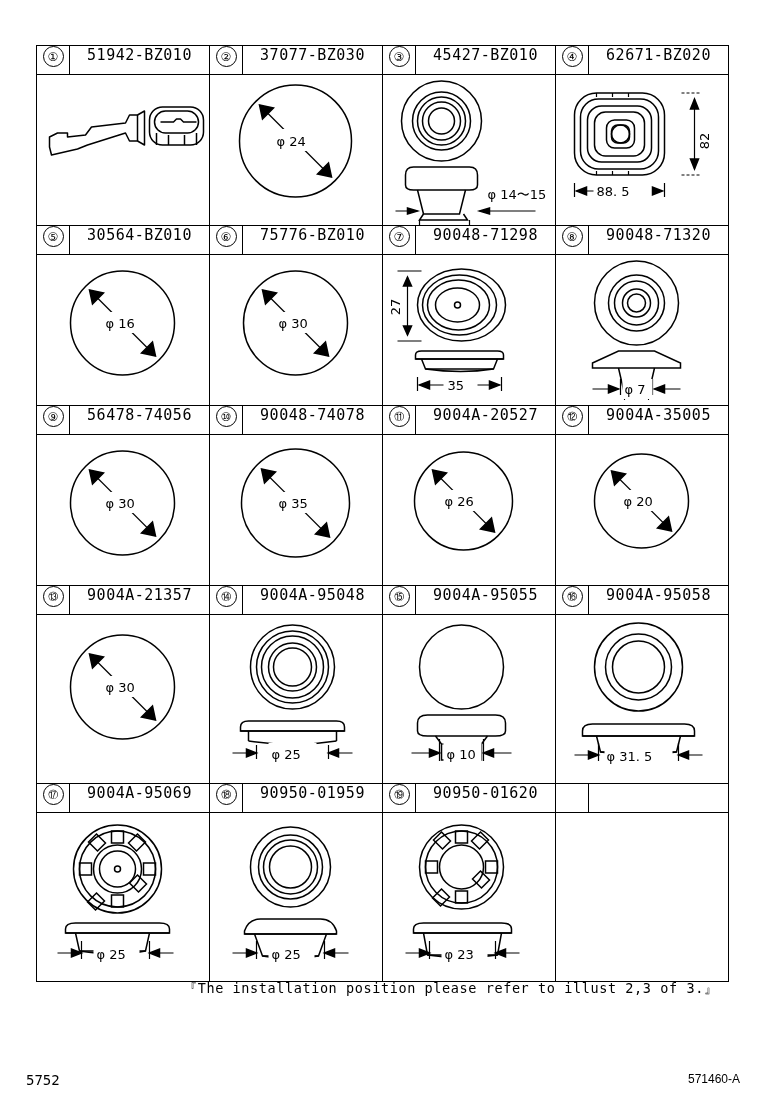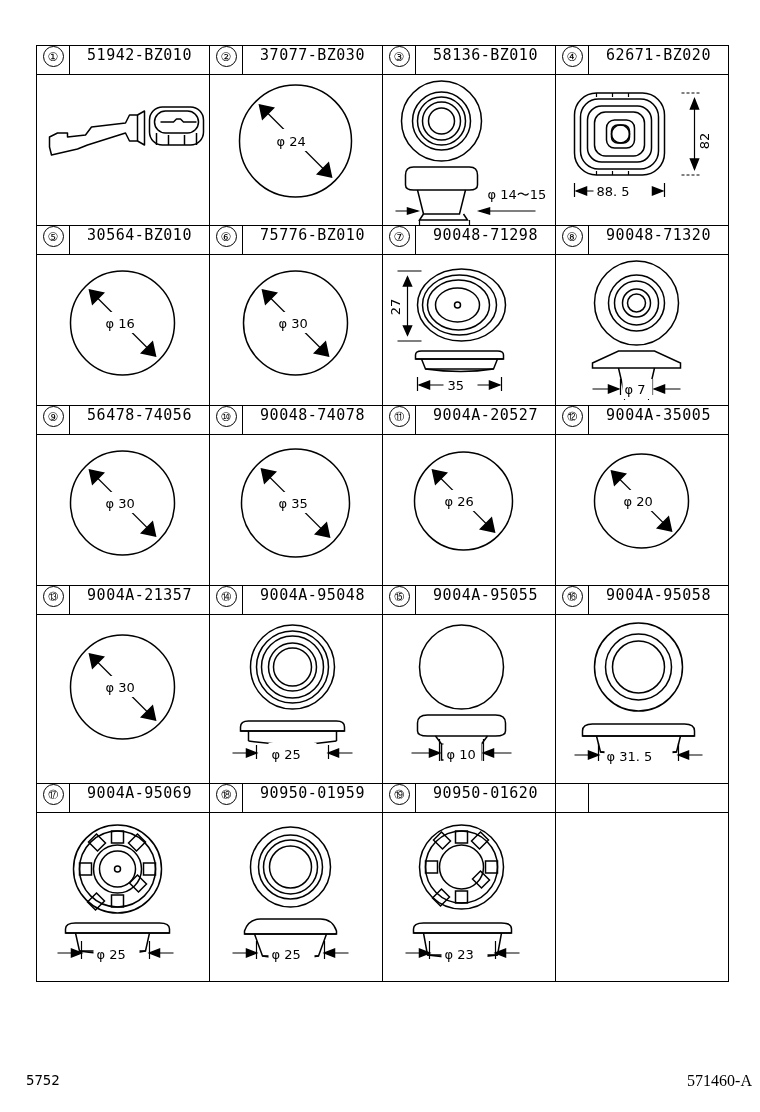--- a/index.html
+++ b/index.html
@@ -30,41 +30,41 @@
   .fig svg{display:block;width:100%;height:100%;}
   .dimtxt{font-family:"DejaVu Sans","Liberation Sans",sans-serif;
           font-size:13px;}
 
   
   #note{position:absolute;left:36px;top:980px;width:682px;text-align:right;
         font-size:13.5px;letter-spacing:.6px;
         font-family:"DejaVu Sans Mono","Liberation Mono",monospace;}
   #footer-left{position:absolute;left:26px;top:1072px;font-size:14px;
         font-family:"DejaVu Sans Mono","Liberation Mono",monospace;}
-  #footer-right{position:absolute;right:8px;top:1072px;font-size:16px;
-        font-family:Liberation Serif, serif;}
+  #footer-right{position:absolute;right:20px;top:1072px;font-size:12px;
+        font-family:Liberation Sans, sans-serif;}
 </style>
 </head>
 <body>
 
 <div id="sheet">
 
 <table id="parts-table">
 
   <tbody>
         <tr>
     <td class="num-cell">
       <span class="circ">①</span></td>
     <td class="pn-cell">51942-BZ010</td>
     <td class="num-cell">
       <span class="circ">②</span></td>
     <td class="pn-cell">37077-BZ030</td>
     <td class="num-cell">
       <span class="circ">③</span></td>
-    <td class="pn-cell">58136-BZ010</td>
+    <td class="pn-cell">45427-BZ010</td>
     <td class="num-cell">
       <span class="circ">④</span></td>
     <td class="pn-cell">62671-BZ020</td>
   </tr>
   <tr>
 
     <td class="fig-cell" colspan="2">
       <div class="fig">
         <svg viewBox="0 0 171 150">
           <g fill="none" stroke="#000" stroke-width="1.5" stroke-linejoin="round">
@@ -509,16 +509,17 @@
           <text class="dimtxt" x="61" y="146">φ 23</text>
         </svg>
       </div>
     </td>
 
     <td class="fig-cell tall" colspan="2"></td>
   </tr>
 </tbody>
     </table>
 
+<div id="note">『The installation position please refer to illust 2,3 of 3.』</div>
 <div id="footer-left">5752</div>
 <div id="footer-right">571460-A</div>
 
 </div>
 
 </body></html>

